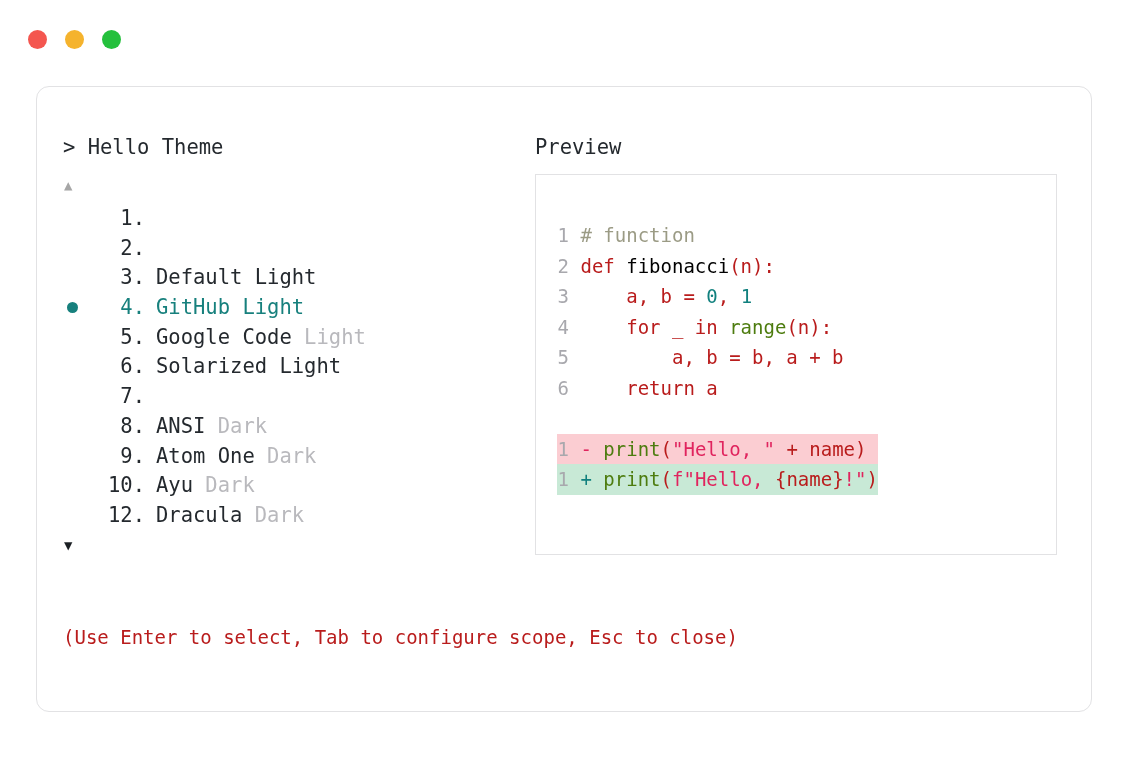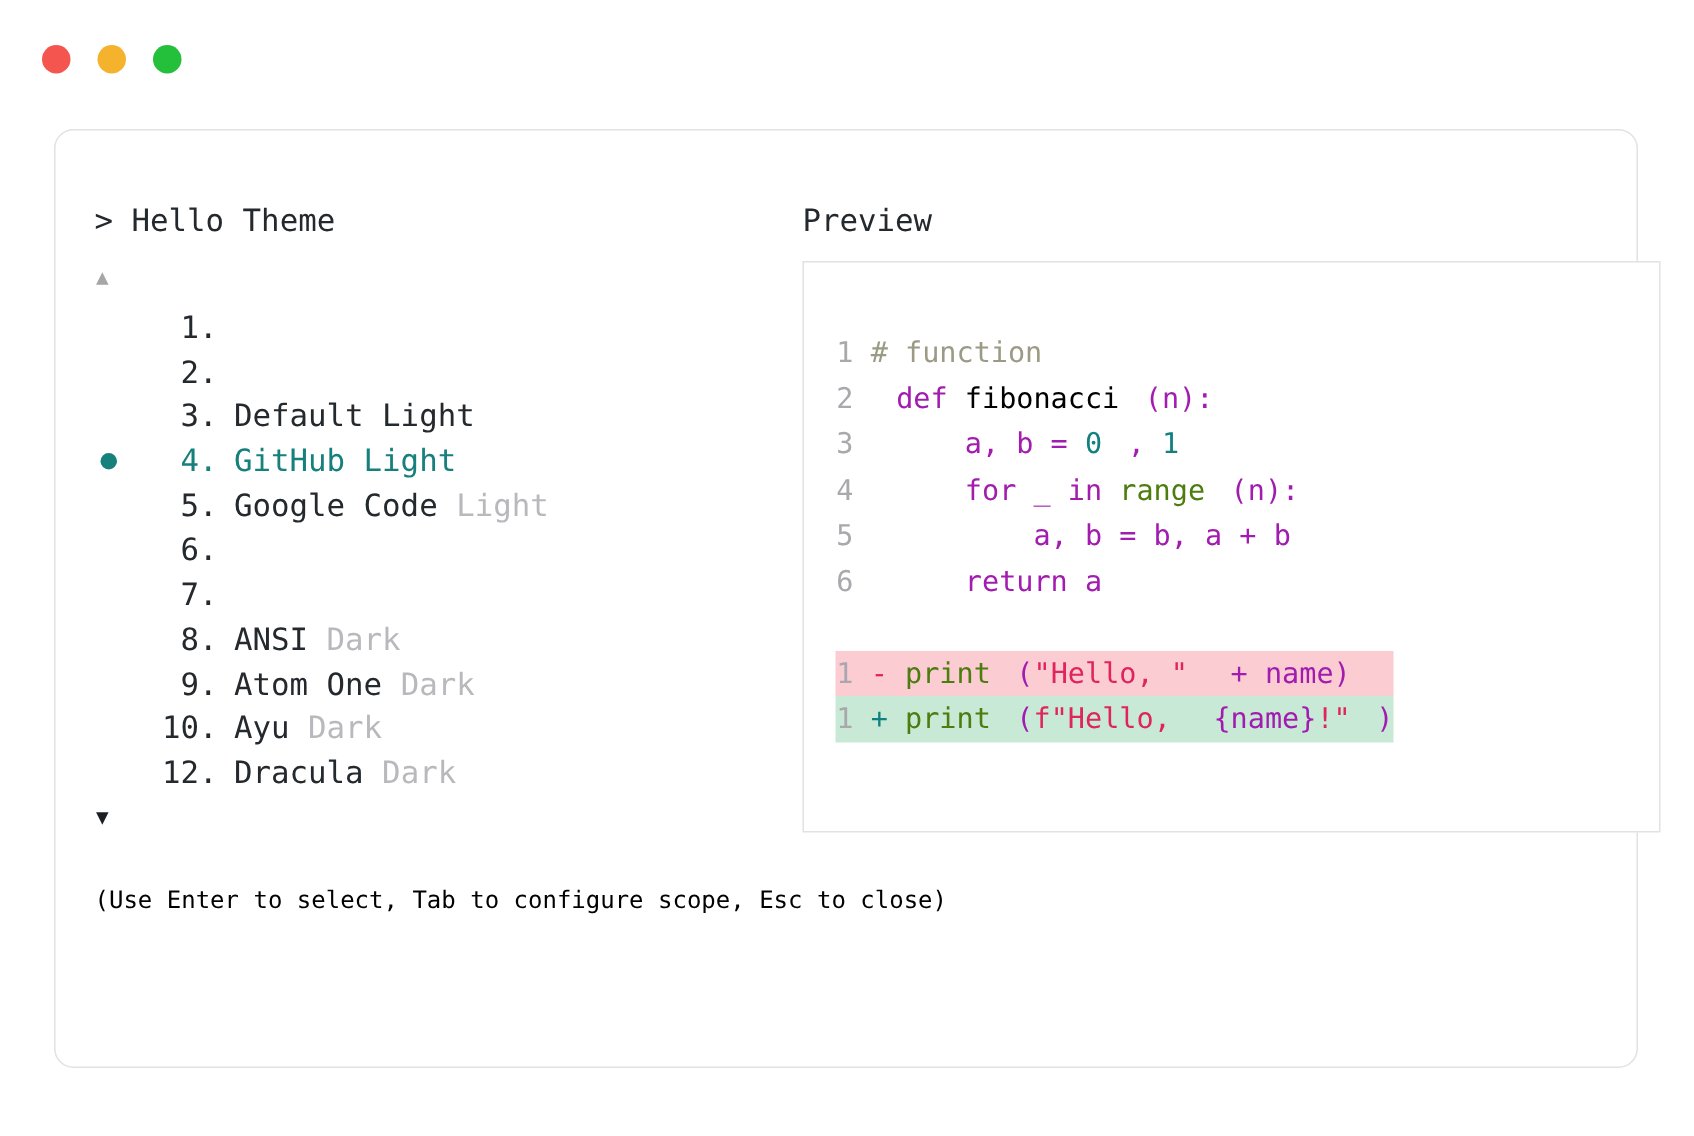--- a/index.html
+++ b/index.html
@@ -123,21 +123,21 @@
     text-align: right;
     white-space: pre;
   }
   .name-cell { white-space: pre; padding-left: 11px; }
   .theme-row.selected { color: #17807d; }
   .variant-dim { color: #b9b9bd; }
 
   
   .preview-box {
     margin-top: 13px;
-    width: 572px;
+    width: 522px;
     height: 381px;
     box-sizing: border-box;
     border: 1.6px solid #e2e2e4;
     background: #ffffff;
     position: relative;
   }
   .code {
     position: absolute;
     left: 21px;
     top: 45px;
@@ -153,36 +153,36 @@
     width: 12px;
     text-align: right;
   }
   .blank-line { height: 30.5px; }
 
   .tok-comment { color: #9b9b85; }
   .tok-func    { color: #000000; }
   .tok-num     { color: #11807e; }
   .tok-builtin { color: #4d7c0f; }
   .tok-str     { color: #e0245e; }
-  .tok-plain   { color: #a21caf; margin-left: 17px; }
+  .tok-plain   { color: #b91c1c; }
 
   .diff-line { white-space: pre; height: 30.5px; }
   .diff-del { background: #fbcdd2; }
   .diff-add { background: #c8e9d6; }
   .diff-sign-del { color: #e0245e; }
   .diff-sign-add { color: #11807e; }
 
   
   .hint {
     position: absolute;
     left: 26px;
-    top: 499px;
-    font-size: 16px;
+    top: 536px;
+    font-size: 19px;
     line-height: 28px;
-    color: #000000;
+    color: #b91c1c;
     white-space: pre;
   }
 </style>
 </head>
 <body>
 
 <div class="traffic-lights">
   <span class="dot" style="background: rgb(244, 86, 79);"></span>
   <span class="dot" style="background: rgb(245, 179, 45);"></span>
   <span class="dot" style="background: rgb(36, 192, 60);"></span>
@@ -199,21 +199,21 @@
       </div>
 
       <div class="scroll-arrow up">▲</div>
 
       <div class="theme-list">
           <div class="theme-row"><span class="bullet-cell"></span><span class="num-cell"> 1.</span></div>
           <div class="theme-row"><span class="bullet-cell"></span><span class="num-cell"> 2.</span></div>
           <div class="theme-row"><span class="bullet-cell"></span><span class="num-cell"> 3.</span><span class="name-cell">Default Light</span></div>
           <div class="theme-row selected"><span class="bullet-cell"><span class="bullet" style="background: rgb(23, 128, 125);"></span></span><span class="num-cell"> 4.</span><span class="name-cell">GitHub Light</span></div>
           <div class="theme-row"><span class="bullet-cell"></span><span class="num-cell"> 5.</span><span class="name-cell">Google Code<span class="variant-dim"> Light</span></span></div>
-          <div class="theme-row"><span class="bullet-cell"></span><span class="num-cell"> 6.</span></div>
+          <div class="theme-row"><span class="bullet-cell"></span><span class="num-cell"> 6.</span><span class="name-cell">Solarized Light</span></div>
           <div class="theme-row"><span class="bullet-cell"></span><span class="num-cell"> 7.</span></div>
           <div class="theme-row"><span class="bullet-cell"></span><span class="num-cell"> 8.</span><span class="name-cell">ANSI<span class="variant-dim"> Dark</span></span></div>
           <div class="theme-row"><span class="bullet-cell"></span><span class="num-cell"> 9.</span><span class="name-cell">Atom One<span class="variant-dim"> Dark</span></span></div>
           <div class="theme-row"><span class="bullet-cell"></span><span class="num-cell">10.</span><span class="name-cell">Ayu<span class="variant-dim"> Dark</span></span></div>
           <div class="theme-row"><span class="bullet-cell"></span><span class="num-cell">12.</span><span class="name-cell">Dracula<span class="variant-dim"> Dark</span></span></div>
         </div>
 
       <div class="scroll-arrow down">▼</div>
     </div>
 

